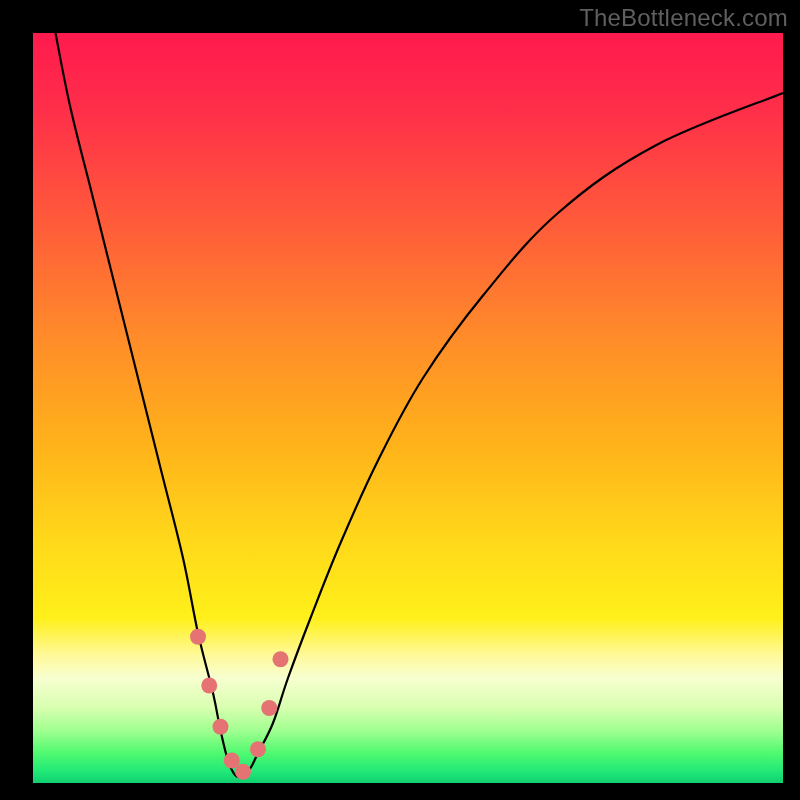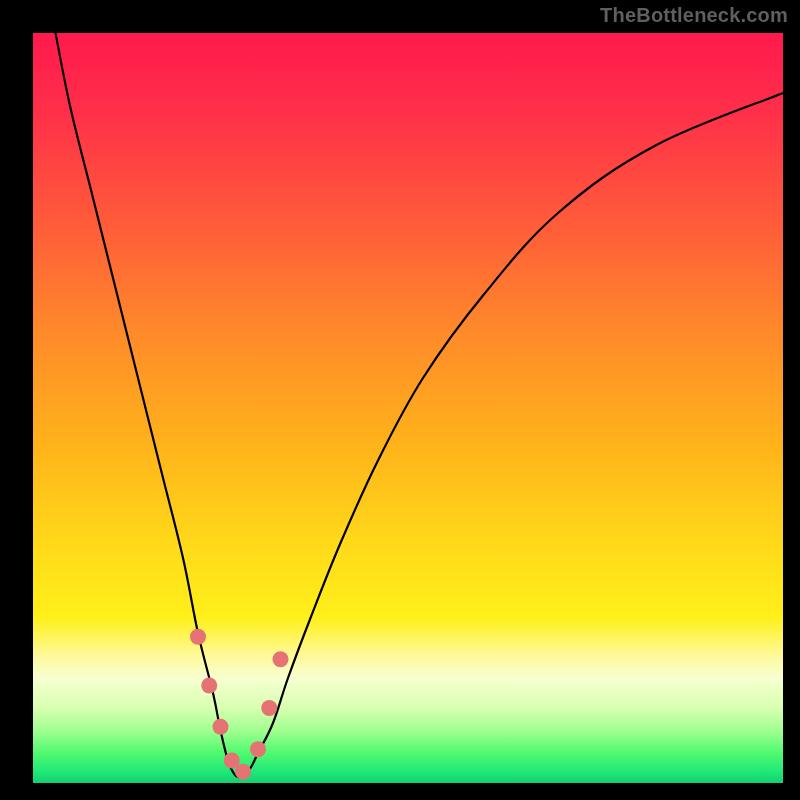--- a/index.html
+++ b/index.html
@@ -25,22 +25,22 @@
     left: 33px;
     width: 750px;
     height: 750px;
     overflow: hidden;
   }
   .watermark {
     position: absolute;
     top: 4px;
     right: 12px;
     color: #5f5f5f;
-    font-size: 20px;
-    font-weight: 700;
+    font-size: 24px;
+    font-weight: 400;
     letter-spacing: 0.2px;
   }
   svg {
     display: block;
   }
 </style>
 </head>
 <body>
 
 <div class="frame">

